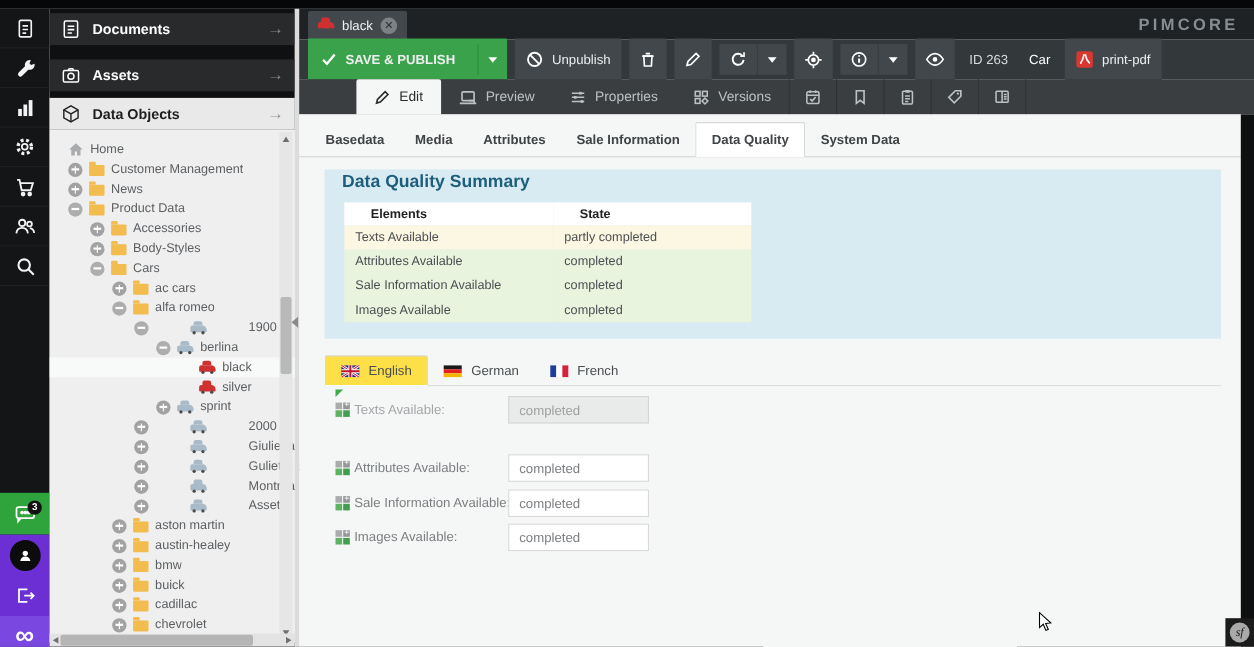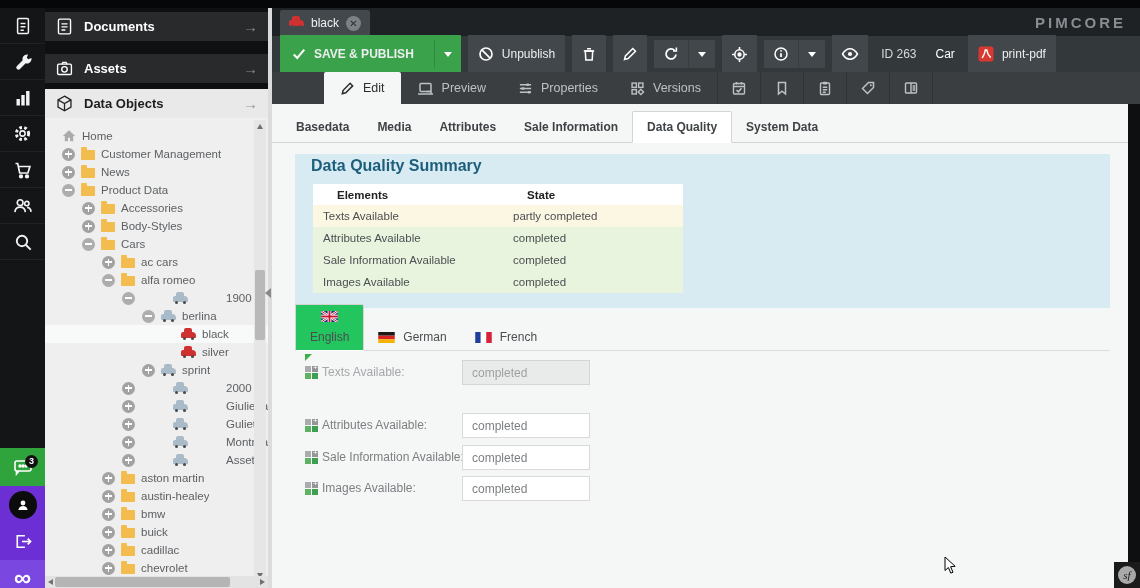--- a/index.html
+++ b/index.html
@@ -106,21 +106,21 @@
   .bp-title{padding:3px 16px 9px;font-size:16px;font-weight:bold;color:#1d5e7c;}
   .dqtable{margin-left:18px;width:370px;border-collapse:collapse;font-size:11.5px;color:#4c4f52;}
   .dqtable th{background:#fff;text-align:left;font-size:11.5px;color:#222;padding:4px 24px;height:21px;font-weight:bold;}
   .dqtable td{padding:4px 10px;height:22px;}
   .dqtable .c1{width:190px;}
   .row-partial td{background:#fbf7e2;}
   .row-complete td{background:#e9f4df;margin-left:19px;}
 
   .langtabs{position:absolute;left:23px;top:218px;width:815px;height:29px;border-bottom:1px solid #dcdcdc;display:flex;align-items:flex-end;}
   .ltab{display:flex;align-items:center;gap:8px;padding:6px 14px;font-size:12px;color:#4a4e51;}
-  .ltab.active{background:#22c55e;border:1px solid #d4d4d4;border-bottom:1px solid #fff;margin-bottom:-1px;border-radius:2px 2px 0 0;flex-direction:column;}
+  .ltab.active{background:#fde047;border:1px solid #d4d4d4;border-bottom:1px solid #fff;margin-bottom:-1px;border-radius:2px 2px 0 0;}
   .flag{width:17px;height:11px;flex:none;}
 
   .fieldrow{position:absolute;left:0;width:620px;height:26px;}
   .fieldrow .lab{position:absolute;left:33px;top:5px;display:flex;align-items:center;gap:4px;font-size:12px;color:#7d8083;}
   .fieldrow.dis .lab{color:#a4a7a9;}
   .fld{position:absolute;left:190px;top:0;width:128px;height:25px;border:1px solid #d9d9d9;background:#fff;
        font-family:"Liberation Sans",sans-serif;font-size:12px;color:#7c7f82;padding:0 9px;outline:none;}
   .fieldrow.dis .fld{background:#e9eaea;border-color:#d5d5d5;color:#a0a0a0;}
   .dirty{position:absolute;left:33px;top:-6px;width:0;height:0;border-top:7px solid #3fae49;border-right:7px solid transparent;}
   .calc{flex:none;width:13px;height:13px;display:grid;grid-template-columns:1fr 1fr;grid-template-rows:1fr 1fr;gap:1px;}

